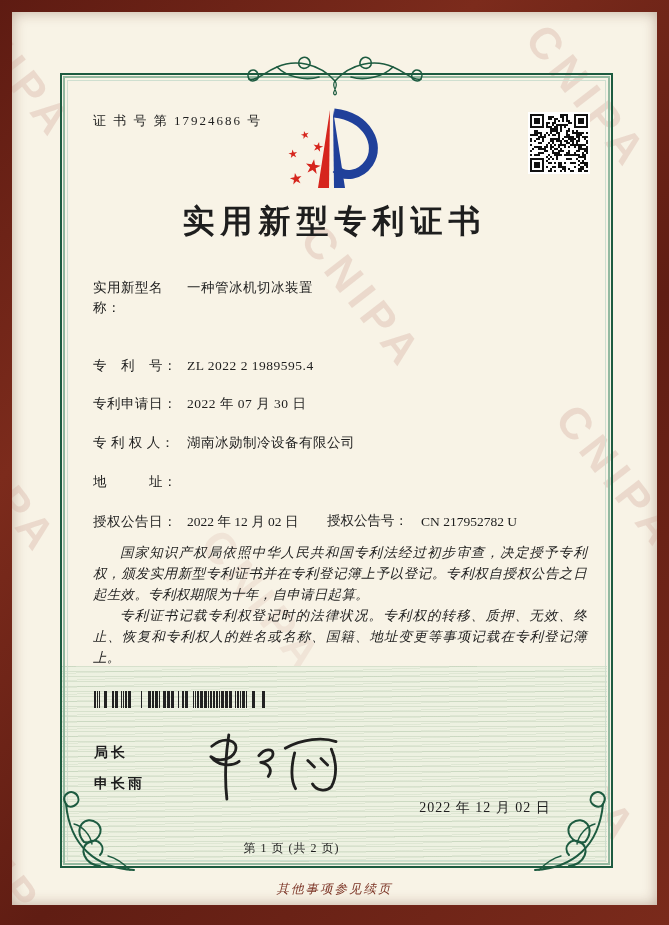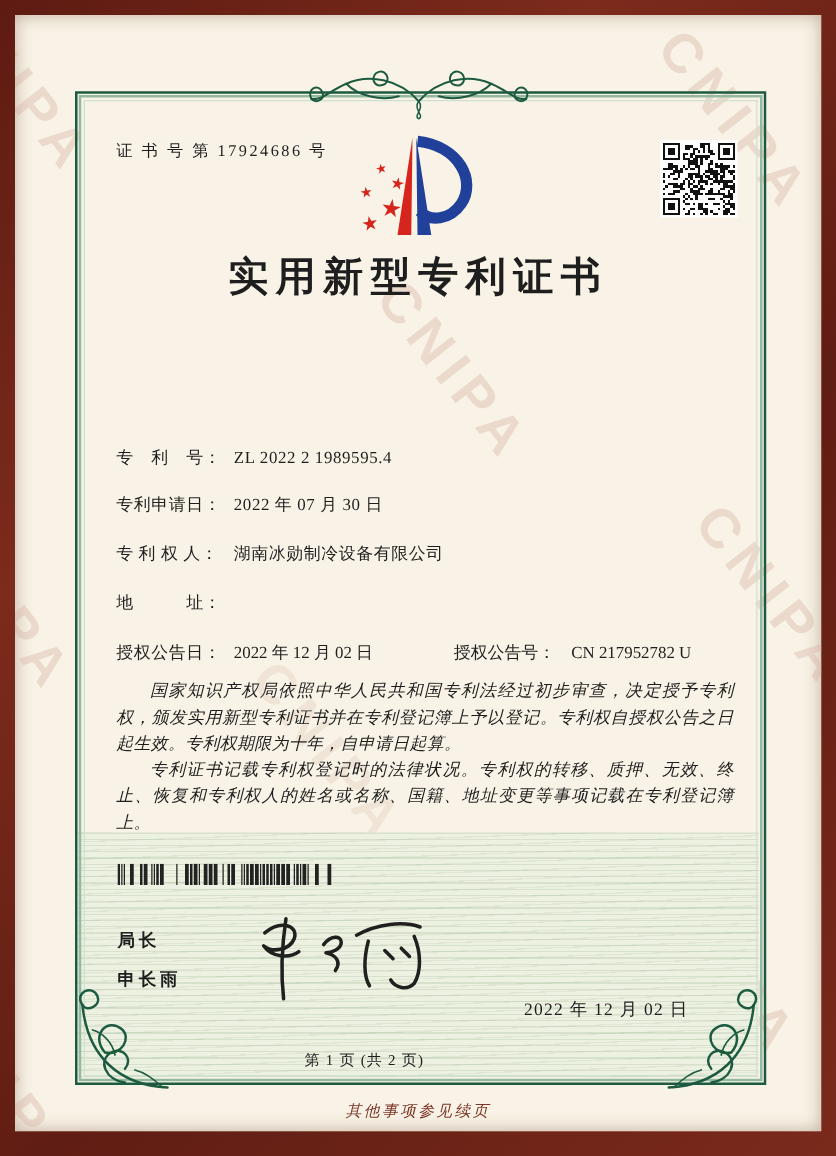--- a/index.html
+++ b/index.html
@@ -19,21 +19,21 @@
     border:2px solid var(--green,#1d5b40);}
   .border-box::after{content:'';position:absolute;inset:1px;border:2px solid #93b9a0;}
   .border-box::before{content:'';position:absolute;inset:5px;border:1px solid #cfdfd0;}
   .abs{position:absolute;}
   .certno{left:93px;top:112px;font-size:13px;letter-spacing:2px;}
   .title{left:0;top:200px;width:669px;text-align:center;font-size:32px;font-weight:bold;
     letter-spacing:6px;}
   .row{position:absolute;left:93px;width:500px;display:flex;font-size:13.5px;line-height:20px;}
   .row .lbl{flex:0 0 94px;letter-spacing:.5px;}
   .row .val{flex:1;letter-spacing:.5px;}
-  .row .lbl2{margin-left:36px;flex:0 0 94px;}
+  .row .lbl2{flex:0 0 94px;font-family:Liberation Mono, monospace;}
   .paras{left:93px;top:542px;width:494px;font-size:13.5px;line-height:21px;
     text-align:justify;font-style:italic;letter-spacing:.3px;}
   .paras p{margin:0;text-indent:2em;}
   .sig-title{left:94px;top:744px;font-size:14px;font-weight:bold;letter-spacing:3px;}
   .sig-name{left:94px;top:775px;font-size:14px;font-weight:bold;letter-spacing:3px;}
   .date{left:400px;top:799px;width:170px;text-align:center;font-size:14px;letter-spacing:1px;}
   .pageno{left:0;top:840px;width:583px;text-align:center;font-size:12px;letter-spacing:1px;}
   .footnote{left:0;top:881px;width:669px;text-align:center;font-size:12.5px;
     letter-spacing:2px;font-style:italic;color:var(--notered,#7c3526);}
   .qr{left:528px;top:112px;width:62px;height:62px;background:#fff;padding:2px;box-sizing:border-box;}
@@ -421,20 +421,24 @@
             <rect x="25" y="28" width="1" height="1"></rect>
             <rect x="27" y="28" width="1" height="1"></rect>
             <rect x="28" y="28" width="1" height="1"></rect>
           </g>
       </g>
     </svg>
   </div>
 
   <div class="abs title">实用新型专利证书</div>
 
+  <div class="row" style="top:278px">
+    <span class="lbl">实用新型名称：</span>
+    <span class="val">一种管冰机切冰装置</span>
+  </div>
   <div class="row" style="top:356px">
     <span class="lbl">专　利　号：</span>
     <span class="val">ZL 2022 2 1989595.4</span>
   </div>
   <div class="row" style="top:394px">
     <span class="lbl">专利申请日：</span>
     <span class="val">2022 年 07 月 30 日</span>
   </div>
   <div class="row" style="top:433px">
     <span class="lbl">专 利 权 人：</span>

